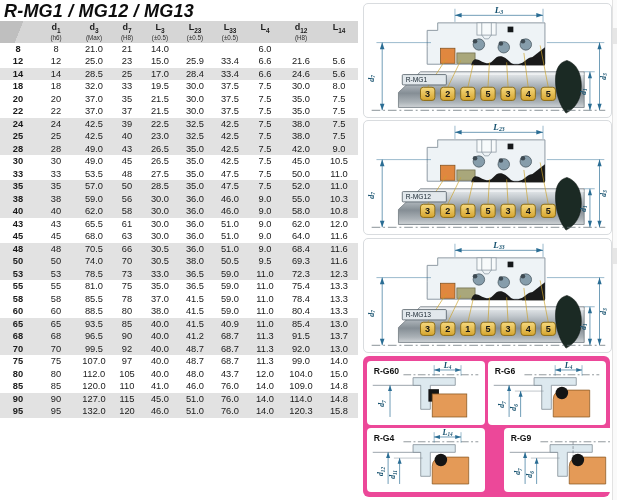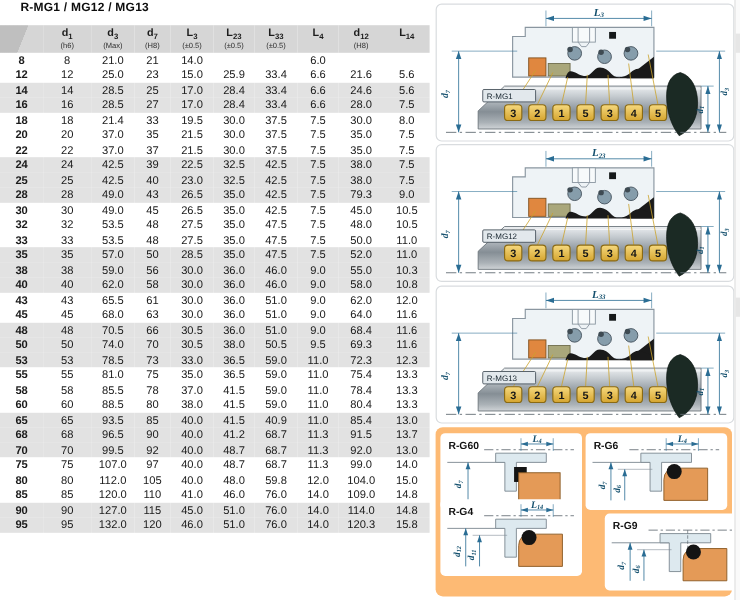--- a/index.html
+++ b/index.html
@@ -1,36 +1,36 @@
 <!DOCTYPE html>
 <html><head>
 <meta charset="utf-8">
 <style>
   html,body{margin:0;padding:0;background:#fff;}
   .page{position:relative;width:617px;height:500px;background:#fff;overflow:hidden;
         font-family:"Liberation Sans",sans-serif;}
-  .title{position:absolute;top:1px;left:17px;font-size:10px;font-weight:bold;color:#0d0d0d;
-         letter-spacing:.2px;white-space:nowrap;}
+  .title{position:absolute;top:1px;left:4px;font-size:18px;font-weight:bold;color:#0d0d0d;
+         letter-spacing:.2px;white-space:nowrap;font-style:italic;}
   
   table.dim{position:absolute;top:21px;left:0;width:358px;border-collapse:collapse;table-layout:fixed;}
   table.dim th{background:#d6d6d6;font-size:9px;font-weight:bold;color:#1d1d1d;
                padding:2px 0 1px;line-height:1.05;vertical-align:top;text-align:center;}
   table.dim th:first-child{background:linear-gradient(112deg,#bfbfbf 52%,#d6d6d6 52.5%);}
   table.dim th sub{font-size:6.5px;font-weight:bold;}
   table.dim th .tol{font-size:6.3px;font-weight:normal;color:#2d2d2d;margin-top:.5px;}
   table.dim td{font-size:9.3px;color:#1a1a1a;text-align:center;padding:0;height:12.5px;
                line-height:12.5px;white-space:nowrap;}
   table.dim td.first{font-weight:bold;}
   table.dim tr.shade{background:#e2e2e2;}
   
   .right{position:absolute;left:361px;top:0;width:251px;height:500px;}
   .dpanel{position:absolute;left:2px;width:247px;height:113px;background:#fff;
           border:1px solid #d9dcdf;border-radius:5px;overflow:hidden;}
   .dpanel svg{display:block;margin:1px auto 0;}
-  .seats{position:absolute;left:2px;top:356px;width:247px;height:141px;background:#fdba74;
+  .seats{position:absolute;left:2px;top:356px;width:247px;height:141px;background:#ec4899;
          border-radius:6px;}
   .seatbox{position:absolute;width:118px;height:64px;background:#fff;border-radius:4px;overflow:hidden;}
   .seatbox svg{display:block;}
   .edge{position:absolute;left:612px;top:0;width:5px;height:500px;background:#fafafa;
         border-left:1px solid #e2e2e2;}
   .edge .notch{position:absolute;left:0;width:5px;height:16px;background:#e6e6e6;}
   
   .dimlab{fill:#14506e;font-style:italic;font-weight:bold;font-family:"Liberation Serif",serif;}
   .badge-digit{fill:#161616;font-weight:bold;font-family:"Liberation Sans",sans-serif;}
   .platelab{fill:#16242e;font-family:"Liberation Sans",sans-serif;}
@@ -100,36 +100,24 @@
           <td>14</td>
           <td>28.5</td>
           <td>25</td>
           <td>17.0</td>
           <td>28.4</td>
           <td>33.4</td>
           <td>6.6</td>
           <td>24.6</td>
           <td>5.6</td>
         </tr>
-        <tr class="shade">
-          <td class="first">16</td>
-          <td>16</td>
-          <td>28.5</td>
-          <td>27</td>
-          <td>17.0</td>
-          <td>28.4</td>
-          <td>33.4</td>
-          <td>6.6</td>
-          <td>28.0</td>
-          <td>7.5</td>
-        </tr>
         <tr>
           <td class="first">18</td>
           <td>18</td>
-          <td>21.4</td>
+          <td>32.0</td>
           <td>33</td>
           <td>19.5</td>
           <td>30.0</td>
           <td>37.5</td>
           <td>7.5</td>
           <td>30.0</td>
           <td>8.0</td>
         </tr>
         <tr>
           <td class="first">20</td>
@@ -181,45 +169,33 @@
         </tr>
         <tr class="shade">
           <td class="first">28</td>
           <td>28</td>
           <td>49.0</td>
           <td>43</td>
           <td>26.5</td>
           <td>35.0</td>
           <td>42.5</td>
           <td>7.5</td>
-          <td>79.3</td>
+          <td>42.0</td>
           <td>9.0</td>
         </tr>
         <tr>
           <td class="first">30</td>
           <td>30</td>
           <td>49.0</td>
           <td>45</td>
           <td>26.5</td>
           <td>35.0</td>
           <td>42.5</td>
           <td>7.5</td>
           <td>45.0</td>
-          <td>10.5</td>
-        </tr>
-        <tr>
-          <td class="first">32</td>
-          <td>32</td>
-          <td>53.5</td>
-          <td>48</td>
-          <td>27.5</td>
-          <td>35.0</td>
-          <td>47.5</td>
-          <td>7.5</td>
-          <td>48.0</td>
           <td>10.5</td>
         </tr>
         <tr>
           <td class="first">33</td>
           <td>33</td>
           <td>53.5</td>
           <td>48</td>
           <td>27.5</td>
           <td>35.0</td>
           <td>47.5</td>
@@ -407,21 +383,21 @@
           <td>99.0</td>
           <td>14.0</td>
         </tr>
         <tr>
           <td class="first">80</td>
           <td>80</td>
           <td>112.0</td>
           <td>105</td>
           <td>40.0</td>
           <td>48.0</td>
-          <td>59.8</td>
+          <td>43.7</td>
           <td>12.0</td>
           <td>104.0</td>
           <td>15.0</td>
         </tr>
         <tr>
           <td class="first">85</td>
           <td>85</td>
           <td>120.0</td>
           <td>110</td>
           <td>41.0</td>
@@ -648,21 +624,21 @@
             <polygon points="22,25 19.9,31 24.1,31"></polygon>
               <polygon points="34,31 31.9,37 36.1,37"></polygon>
           </g>
           <text class="seatname" x="7" y="13" font-size="9">R-G6</text>
           <text class="dimlab" x="84" y="7" text-anchor="middle" font-size="8.5"><tspan>L</tspan><tspan font-size="5.5" dy="1.3">4</tspan></text>
           <text class="dimlab" transform="rotate(-90 17 45)" x="17" y="45" text-anchor="middle" font-size="8"><tspan>d</tspan><tspan font-size="5.5" dy="1.3">7</tspan></text>
           <text class="dimlab" transform="rotate(-90 29.5 48)" x="29.5" y="48" text-anchor="middle" font-size="8"><tspan>d</tspan><tspan font-size="5.5" dy="1.3">6</tspan></text>
         </svg>
       </div>
 
-      <div class="seatbox" style="left:4px;top:60px">
+      <div class="seatbox" style="left:4px;top:72px">
         <svg width="118" height="64" viewBox="0 0 123 66">
           <use href="#seat-base"></use>
           <line x1="28" y1="31" x2="58" y2="31" stroke="#7d8992" stroke-width="0.5"></line>
           <path d="M68,58 L68,40 Q68,30 80,30 L106,30 L106,58 Z" fill="#e49a57" stroke="#8a5a24" stroke-width="0.8"></path>
           <circle cx="77" cy="33" r="6.5" fill="#141414"></circle>
           <g stroke="#2a6d94" stroke-width="0.7">
             <line x1="70" y1="9" x2="98" y2="9"></line>
             <line x1="70" y1="4" x2="70" y2="15" stroke-width="0.5"></line>
               <line x1="98" y1="4" x2="98" y2="15" stroke-width="0.5"></line>
             <line x1="22" y1="25" x2="22" y2="58"></line>

